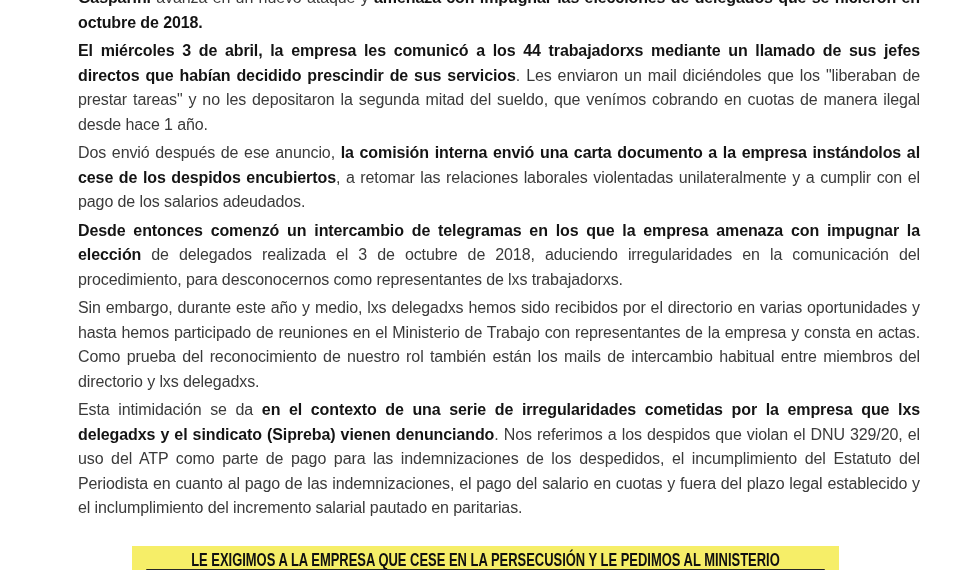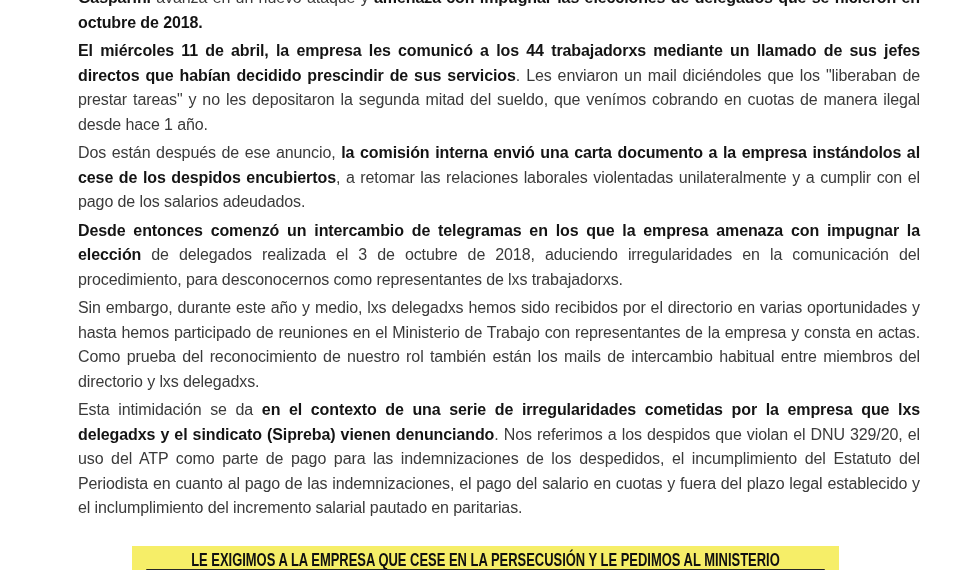--- a/index.html
+++ b/index.html
@@ -71,25 +71,25 @@
 </head>
 <body>
 
 <div class="doc-text">
 
   <p>
     <span class="b">Gasparini</span><span> avanza en un nuevo ataque y </span><span class="b">amenaza con impugnar las elecciones de delegados que se hicieron en octubre de 2018.</span>
   </p>
 
   <p>
-    <span class="b">El miércoles 11 de abril, la empresa les comunicó a los 44 trabajadorxs mediante un llamado de sus jefes directos que habían decidido prescindir de sus servicios</span><span>. Les enviaron un mail diciéndoles que los "liberaban de prestar tareas" y no les depositaron la segunda mitad del sueldo, que venímos cobrando en cuotas de manera ilegal desde hace 1 año.</span>
+    <span class="b">El miércoles 3 de abril, la empresa les comunicó a los 44 trabajadorxs mediante un llamado de sus jefes directos que habían decidido prescindir de sus servicios</span><span>. Les enviaron un mail diciéndoles que los "liberaban de prestar tareas" y no les depositaron la segunda mitad del sueldo, que venímos cobrando en cuotas de manera ilegal desde hace 1 año.</span>
   </p>
 
   <p>
-    <span>Dos están después de ese anuncio, </span><span class="b">la comisión interna envió una carta documento a la empresa instándolos al cese de los despidos encubiertos</span><span>, a retomar las relaciones laborales violentadas unilateralmente y a cumplir con el pago de los salarios adeudados.</span>
+    <span>Dos envió después de ese anuncio, </span><span class="b">la comisión interna envió una carta documento a la empresa instándolos al cese de los despidos encubiertos</span><span>, a retomar las relaciones laborales violentadas unilateralmente y a cumplir con el pago de los salarios adeudados.</span>
   </p>
 
   <p>
     <span class="b">Desde entonces comenzó un intercambio de telegramas en los que la empresa amenaza con impugnar la elección</span><span> de delegados realizada el 3 de octubre de 2018, aduciendo irregularidades en la comunicación del procedimiento, para desconocernos como representantes de lxs trabajadorxs.</span>
   </p>
 
   <p>
     <span>Sin embargo, durante este año y medio, lxs delegadxs hemos sido recibidos por el directorio en varias oportunidades y hasta hemos participado de reuniones en el Ministerio de Trabajo con representantes de la empresa y consta en actas. Como prueba del reconocimiento de nuestro rol también están los mails de intercambio habitual entre miembros del directorio y lxs delegadxs.</span>
   </p>
 

